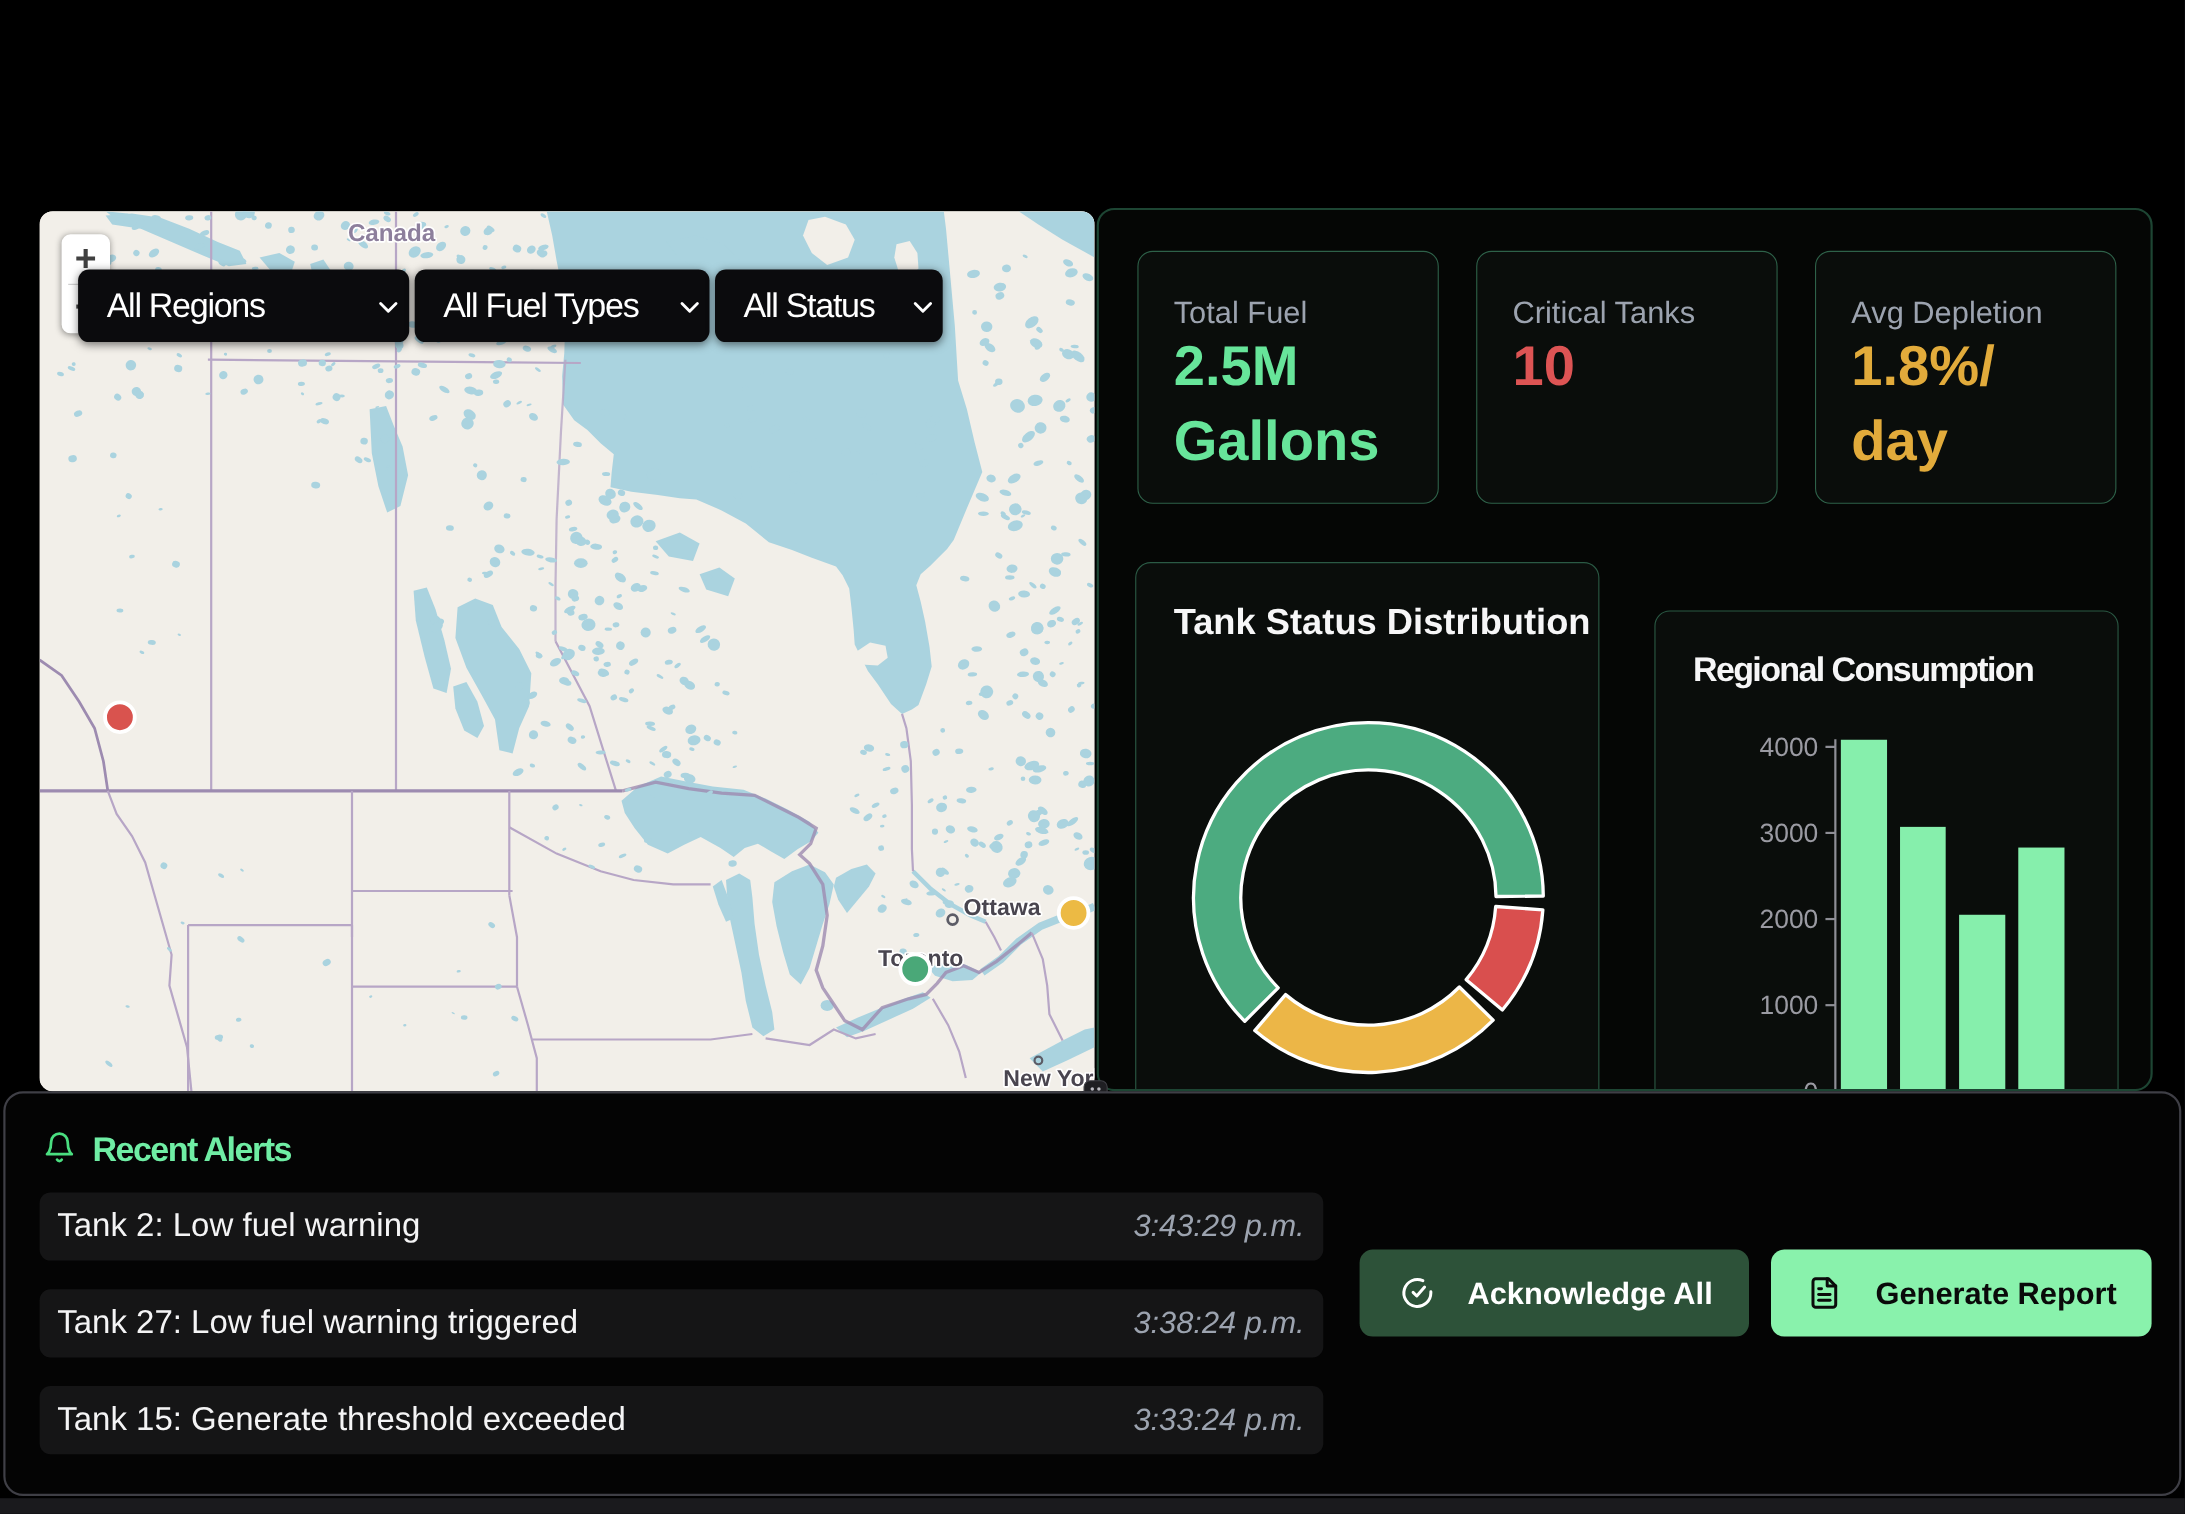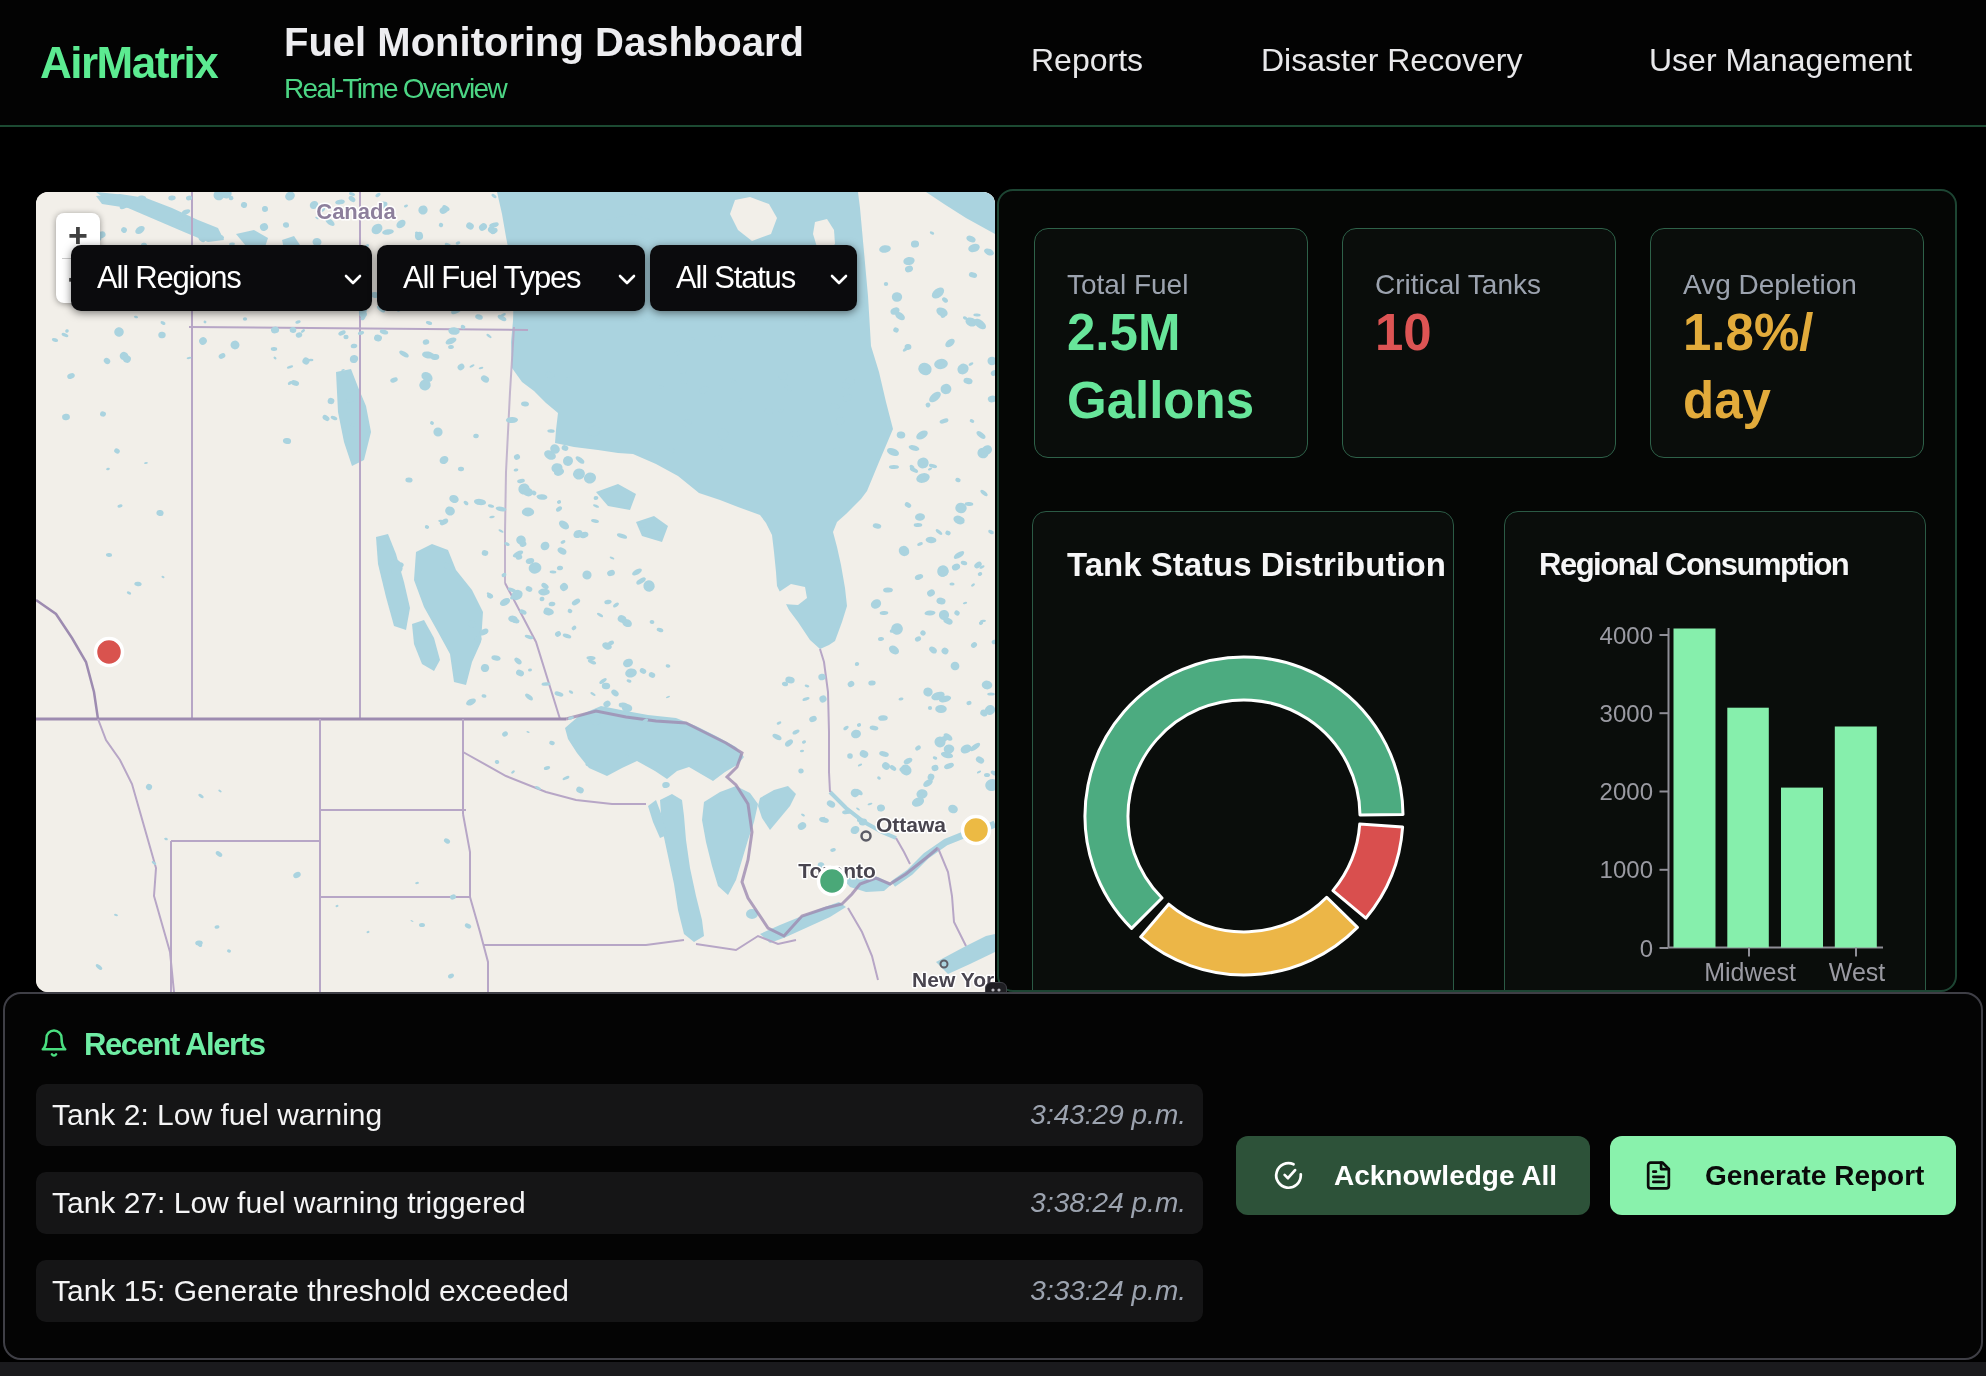--- a/index.html
+++ b/index.html
@@ -41,28 +41,20 @@
 .arow { position:absolute; left:36px; width:1167px; height:62px; background:#151516; border-radius:10px; }
 .arow .at { position:absolute; left:16px; top:0; font-size:30px; line-height:62px; color:#f4f4f5; white-space:nowrap; }
 .arow .tm { position:absolute; right:17px; top:0; font-size:28px; line-height:62px; color:#9ca3af;font-style:italic; }
 .btn { position:absolute; top:1136px; height:79px; border-radius:12px; }
 .btn .bt { position:absolute; top:0; font-size:28px; font-weight:bold; line-height:79px; white-space:nowrap; }
 </style>
 </head>
 <body>
 <div class="app">
 
-  <header>
-    <div class="logo">AirMatrix</div>
-    <div class="h1">Fuel Monitoring Dashboard</div>
-    <div class="sub">Real-Time Overview</div>
-    <div class="nav" style="left:1031px;">Reports</div>
-    <div class="nav" style="left:1261px;">Disaster Recovery</div>
-    <div class="nav" style="left:1649px;">User Management</div>
-  </header>
 
   <div class="mapcard">
     <svg width="959" height="800" viewBox="0 0 959 800">
 <rect width="959" height="800" fill="#f2efe9"></rect>
 <polygon points="461,0 466,22 470,45 475,70 478,95 477,129 475,150 476,176 486,190 498,199 510,211 522,221 520,238 519,251 538,255 562,258 582,261 597,262 620,272 642,284 663,301 684,308 702,315 724,323 730,331 736,343 738,360 740,380 741,394 747,406 753,418 762,430 774,448 784,457 793,453 799,449 806,430 811,414 809,396 805,373 801,355 797,340 801,330 810,322 817,315 825,307 831,299 843,270 857,237 850,210 843,180 835,154 832,104 828,60 824,16 822,0" fill="#aad3df"></polygon>
 <polygon points="699,8 714,5 733,12 741,26 735,42 716,49 702,38 694,22" fill="#f2efe9"></polygon>
 <polygon points="779,30 791,27 798,38 799,52 791,60 781,55 777,42" fill="#f2efe9"></polygon>
 <polygon points="743,400 755,392 769,395 771,406 762,413 747,412" fill="#f2efe9"></polygon>
 <polygon points="890,0 959,0 959,42 930,26 908,12" fill="#aad3df"></polygon>
 <polygon points="60,4 84,2 110,6 136,16 162,28 182,36 188,48 172,50 148,40 120,28 92,16 66,12" fill="#aad3df"></polygon>
@@ -758,21 +750,21 @@
     </div>
 
     <div class="ccard" style="left:33px;">
       <div class="ct">Tank Status Distribution</div>
       <svg width="422" height="498" viewBox="0 0 422 498" style="position:absolute;left:0;top:0;">
 <path d="M 98.6 416.4 A 159 159 0 1 1 370.0 302.6 L 327.0 303.0 A 116 116 0 1 0 129.0 386.0 Z" fill="#4cab80" stroke="#ffffff" stroke-width="3" stroke-linejoin="round"></path>
 <path d="M 369.6 315.1 A 159 159 0 0 1 332.8 406.2 L 299.9 378.6 A 116 116 0 0 0 326.7 312.1 Z" fill="#d94f4e" stroke="#ffffff" stroke-width="3" stroke-linejoin="round"></path>
 <path d="M 324.4 415.4 A 159 159 0 0 1 107.7 424.9 L 135.7 392.2 A 116 116 0 0 0 293.7 385.3 Z" fill="#ecb647" stroke="#ffffff" stroke-width="3" stroke-linejoin="round"></path>
 </svg>
     </div>
-    <div class="ccard" style="left:505px;">
+    <div class="ccard" style="left:505px;margin-top:44px;">
       <div class="ct" style="font-size:31px; letter-spacing:-1.5px;">Regional Consumption</div>
       <svg width="422" height="498" viewBox="0 0 422 498" style="position:absolute;left:0;top:0;">
 <line x1="163.5" y1="116" x2="163.5" y2="435.5" stroke="#8e8e96" stroke-width="2"></line>
 <line x1="163.5" y1="435.5" x2="378" y2="435.5" stroke="#8e8e96" stroke-width="2"></line>
 <line x1="154.5" y1="123.0" x2="163.5" y2="123.0" stroke="#8e8e96" stroke-width="2"></line>
 <text x="148.0" y="131.5" font-size="24" fill="#9a9aa2" text-anchor="end">4000</text>
 <line x1="154.5" y1="201.2" x2="163.5" y2="201.2" stroke="#8e8e96" stroke-width="2"></line>
 <text x="148.0" y="209.8" font-size="24" fill="#9a9aa2" text-anchor="end">3000</text>
 <line x1="154.5" y1="279.5" x2="163.5" y2="279.5" stroke="#8e8e96" stroke-width="2"></line>
 <text x="148.0" y="288.0" font-size="24" fill="#9a9aa2" text-anchor="end">2000</text>

